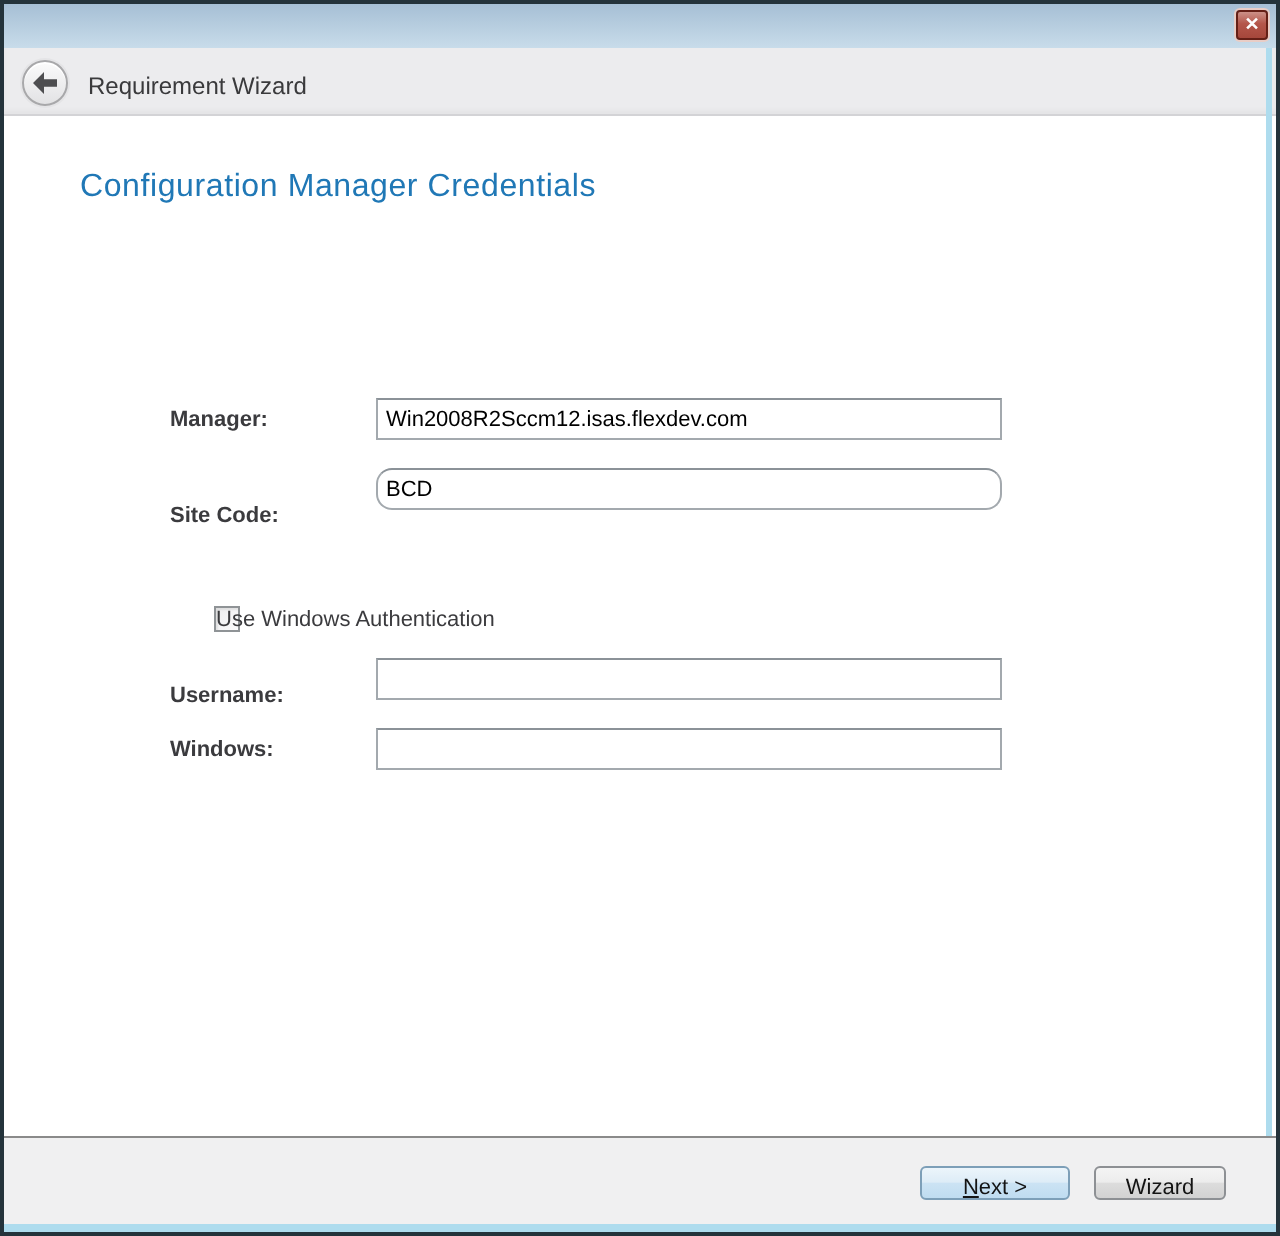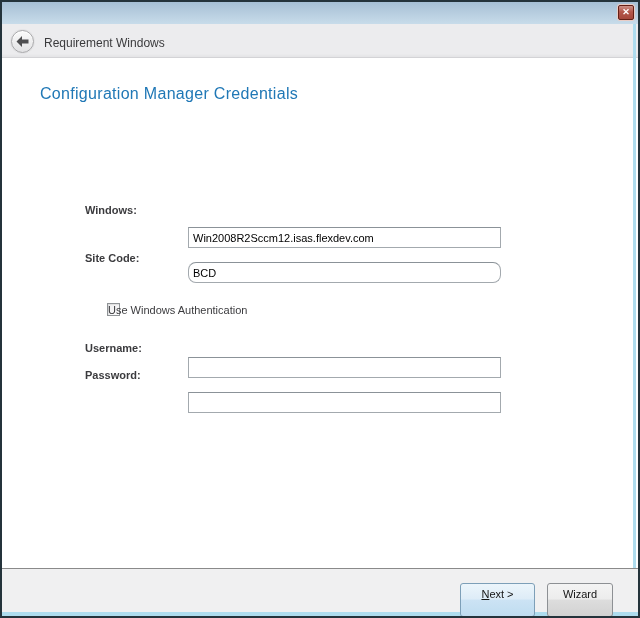--- a/index.html
+++ b/index.html
@@ -34,32 +34,32 @@
   .right-strip { position: absolute; left: 633px; top: 24px; width: 3px; height: 588px; background: #aedcee; z-index: 2; }
   .bottom-strip { position: absolute; left: 2px; top: 612px; width: 636px; height: 4px; background: #aedcee; z-index: 2; }
 
   .page-heading { position: absolute; left: 40px; top: 85px; font-size: 16px; font-weight: 400;
                   letter-spacing: 0.3px; color: #2078b6; z-index: 5; }
 
   .field-label { position: absolute; left: 85px; font-size: 11px; font-weight: bold; color: #3b3b3e; z-index: 5; }
   .text-input { position: absolute; left: 188px; width: 313px; height: 21px;
                 border: 1px solid #a3a9ae; border-top-color: #8b9298;
                 padding: 0 4px; font-size: 11px; font-family: "Liberation Sans", sans-serif;
-                color: #000; background: #fff; z-index: 5; margin-top: 28px; }
+                color: #000; background: #fff; z-index: 5; }
 
   .checkbox { position: absolute; left: 107px; top: 303px; width: 13px; height: 13px;
               border: 1px solid #8f9396; background: linear-gradient(135deg, #eeeeef, #fbfbfc);
               box-shadow: inset 1px 1px 1px rgba(0,0,0,0.08); cursor: pointer; z-index: 5; }
   .checkbox-label { position: absolute; left: 108px; top: 304px; font-size: 11px; color: #3b3b3e; z-index: 5; }
 
   
   .footer-sep { position: absolute; left: 2px; top: 568px; width: 636px; height: 1px; background: #8a8a8a; z-index: 3; }
   .footer { position: absolute; left: 2px; top: 569px; width: 636px; height: 43px; background: #f0f0f1; z-index: 3; }
 
-  .btn { position: absolute; height: 34px; font-size: 11px; color: #141414; border-radius: 3px;
+  .btn { position: absolute; height: 17px; font-size: 11px; color: #141414; border-radius: 3px;
          text-align: center; line-height: 21px; cursor: pointer; z-index: 5;
          font-family: "Liberation Sans", sans-serif; }
   .btn-next { left: 460px; top: 583px; width: 75px; border: 1px solid #7d9fb8;
               background: linear-gradient(#ecf5fb 0%, #ddecf7 48%, #cce3f4 49%, #bfdcf0 100%); }
   .btn-cancel { left: 547px; top: 583px; width: 66px; border: 1px solid #8d9094;
                 background: linear-gradient(#f4f4f4 0%, #ececec 48%, #dddddd 49%, #d2d2d2 100%); }
   .mnemonic { text-decoration: underline; }
 </style>
 </head>
 <body>
@@ -72,39 +72,39 @@
   </div>
 
   <div class="header"></div>
   <div class="back-btn">
     <span style="display:flex;">
       <svg width="13" height="11" viewBox="0 0 13 11">
         <path d="M6 0 L0.5 5.5 L6 11 L6 7.4 L12.5 7.4 L12.5 3.6 L6 3.6 Z" fill="#4e4e50"></path>
       </svg>
     </span>
   </div>
-  <div class="window-title">Requirement Windows</div>
+  <div class="window-title">Requirement Wizard</div>
 
   <div class="content"></div>
 
   <div class="page-heading">Configuration Manager Credentials</div>
 
-  <div class="field-label" style="top:204px;">Windows:</div>
+  <div class="field-label" style="top:204px;">Manager:</div>
   <input class="text-input" style="top: 199px;" type="text" value="Win2008R2Sccm12.isas.flexdev.com">
 
   <div class="field-label" style="top:252px;">Site Code:</div>
   <input class="text-input" style="top: 234px; border-radius: 8px;" type="text" value="BCD">
 
   <div class="checkbox"></div>
   <div class="checkbox-label">Use Windows Authentication</div>
 
   <div class="field-label" style="top:342px;">Username:</div>
   <input class="text-input" style="top: 329px;" type="text" value="">
 
-  <div class="field-label" style="top:369px;">Password:</div>
+  <div class="field-label" style="top:369px;">Windows:</div>
   <input class="text-input" style="top: 364px;" type="password" value="">
 
   <div class="footer-sep"></div>
   <div class="footer"></div>
 
   <div class="btn btn-next">
     <span class="mnemonic">N</span><span>ext &gt;</span>
   </div>
   <div class="btn btn-cancel">Wizard</div>
 

